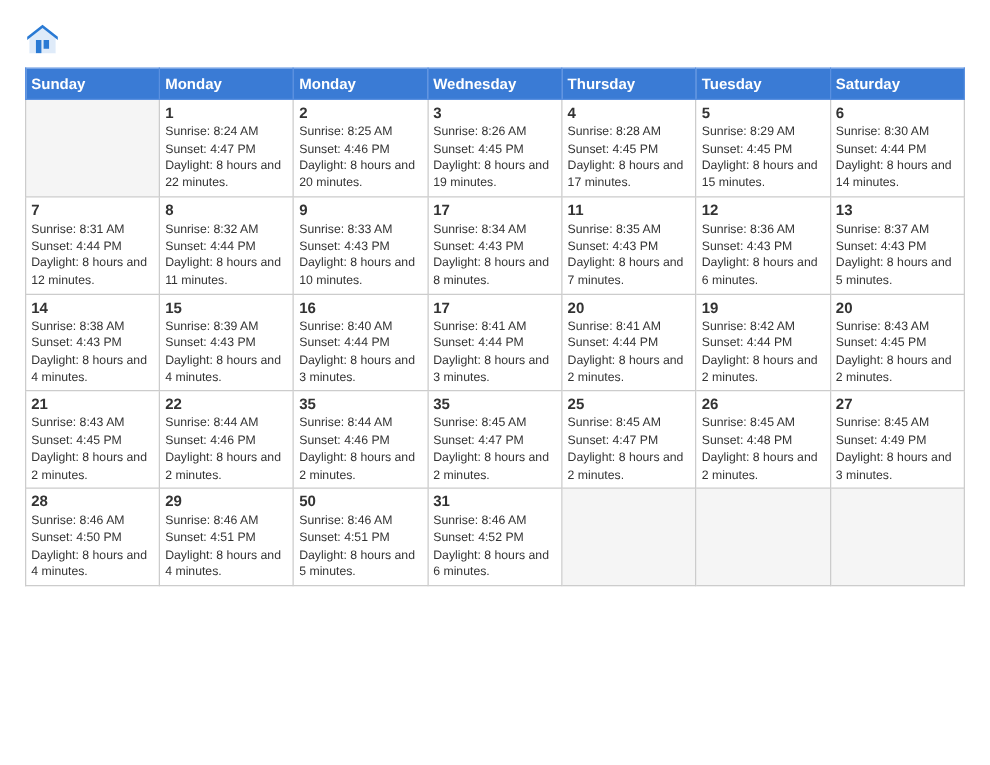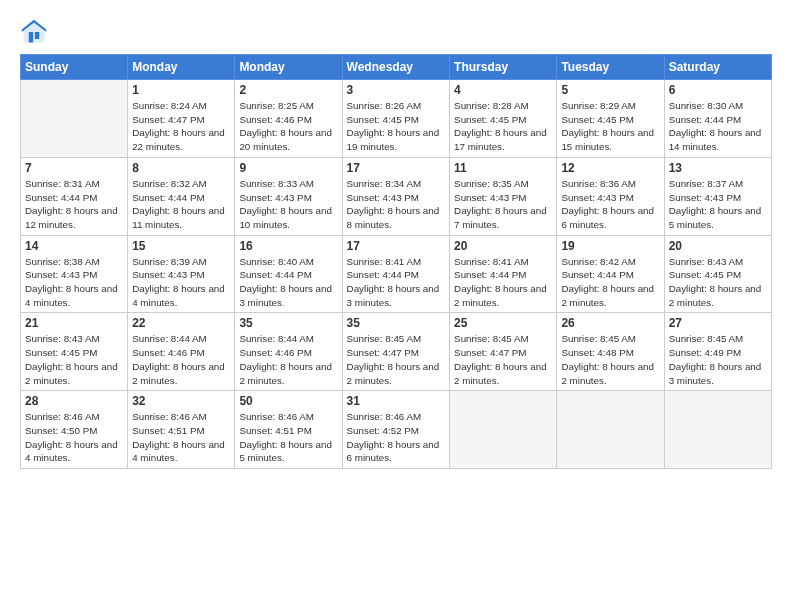--- a/index.html
+++ b/index.html
@@ -237,21 +237,21 @@
             <div class="day-number">27</div>
             <div class="day-info">Sunrise: 8:45 AM<br>Sunset: 4:49 PM<br>Daylight: 8 hours and 3 minutes.</div>
           </td>
         </tr>
         <tr>
           <td>
             <div class="day-number">28</div>
             <div class="day-info">Sunrise: 8:46 AM<br>Sunset: 4:50 PM<br>Daylight: 8 hours and 4 minutes.</div>
           </td>
           <td>
-            <div class="day-number">32</div>
+            <div class="day-number">29</div>
             <div class="day-info">Sunrise: 8:46 AM<br>Sunset: 4:51 PM<br>Daylight: 8 hours and 4 minutes.</div>
           </td>
           <td>
             <div class="day-number">50</div>
             <div class="day-info">Sunrise: 8:46 AM<br>Sunset: 4:51 PM<br>Daylight: 8 hours and 5 minutes.</div>
           </td>
           <td>
             <div class="day-number">31</div>
             <div class="day-info">Sunrise: 8:46 AM<br>Sunset: 4:52 PM<br>Daylight: 8 hours and 6 minutes.</div>
           </td>

